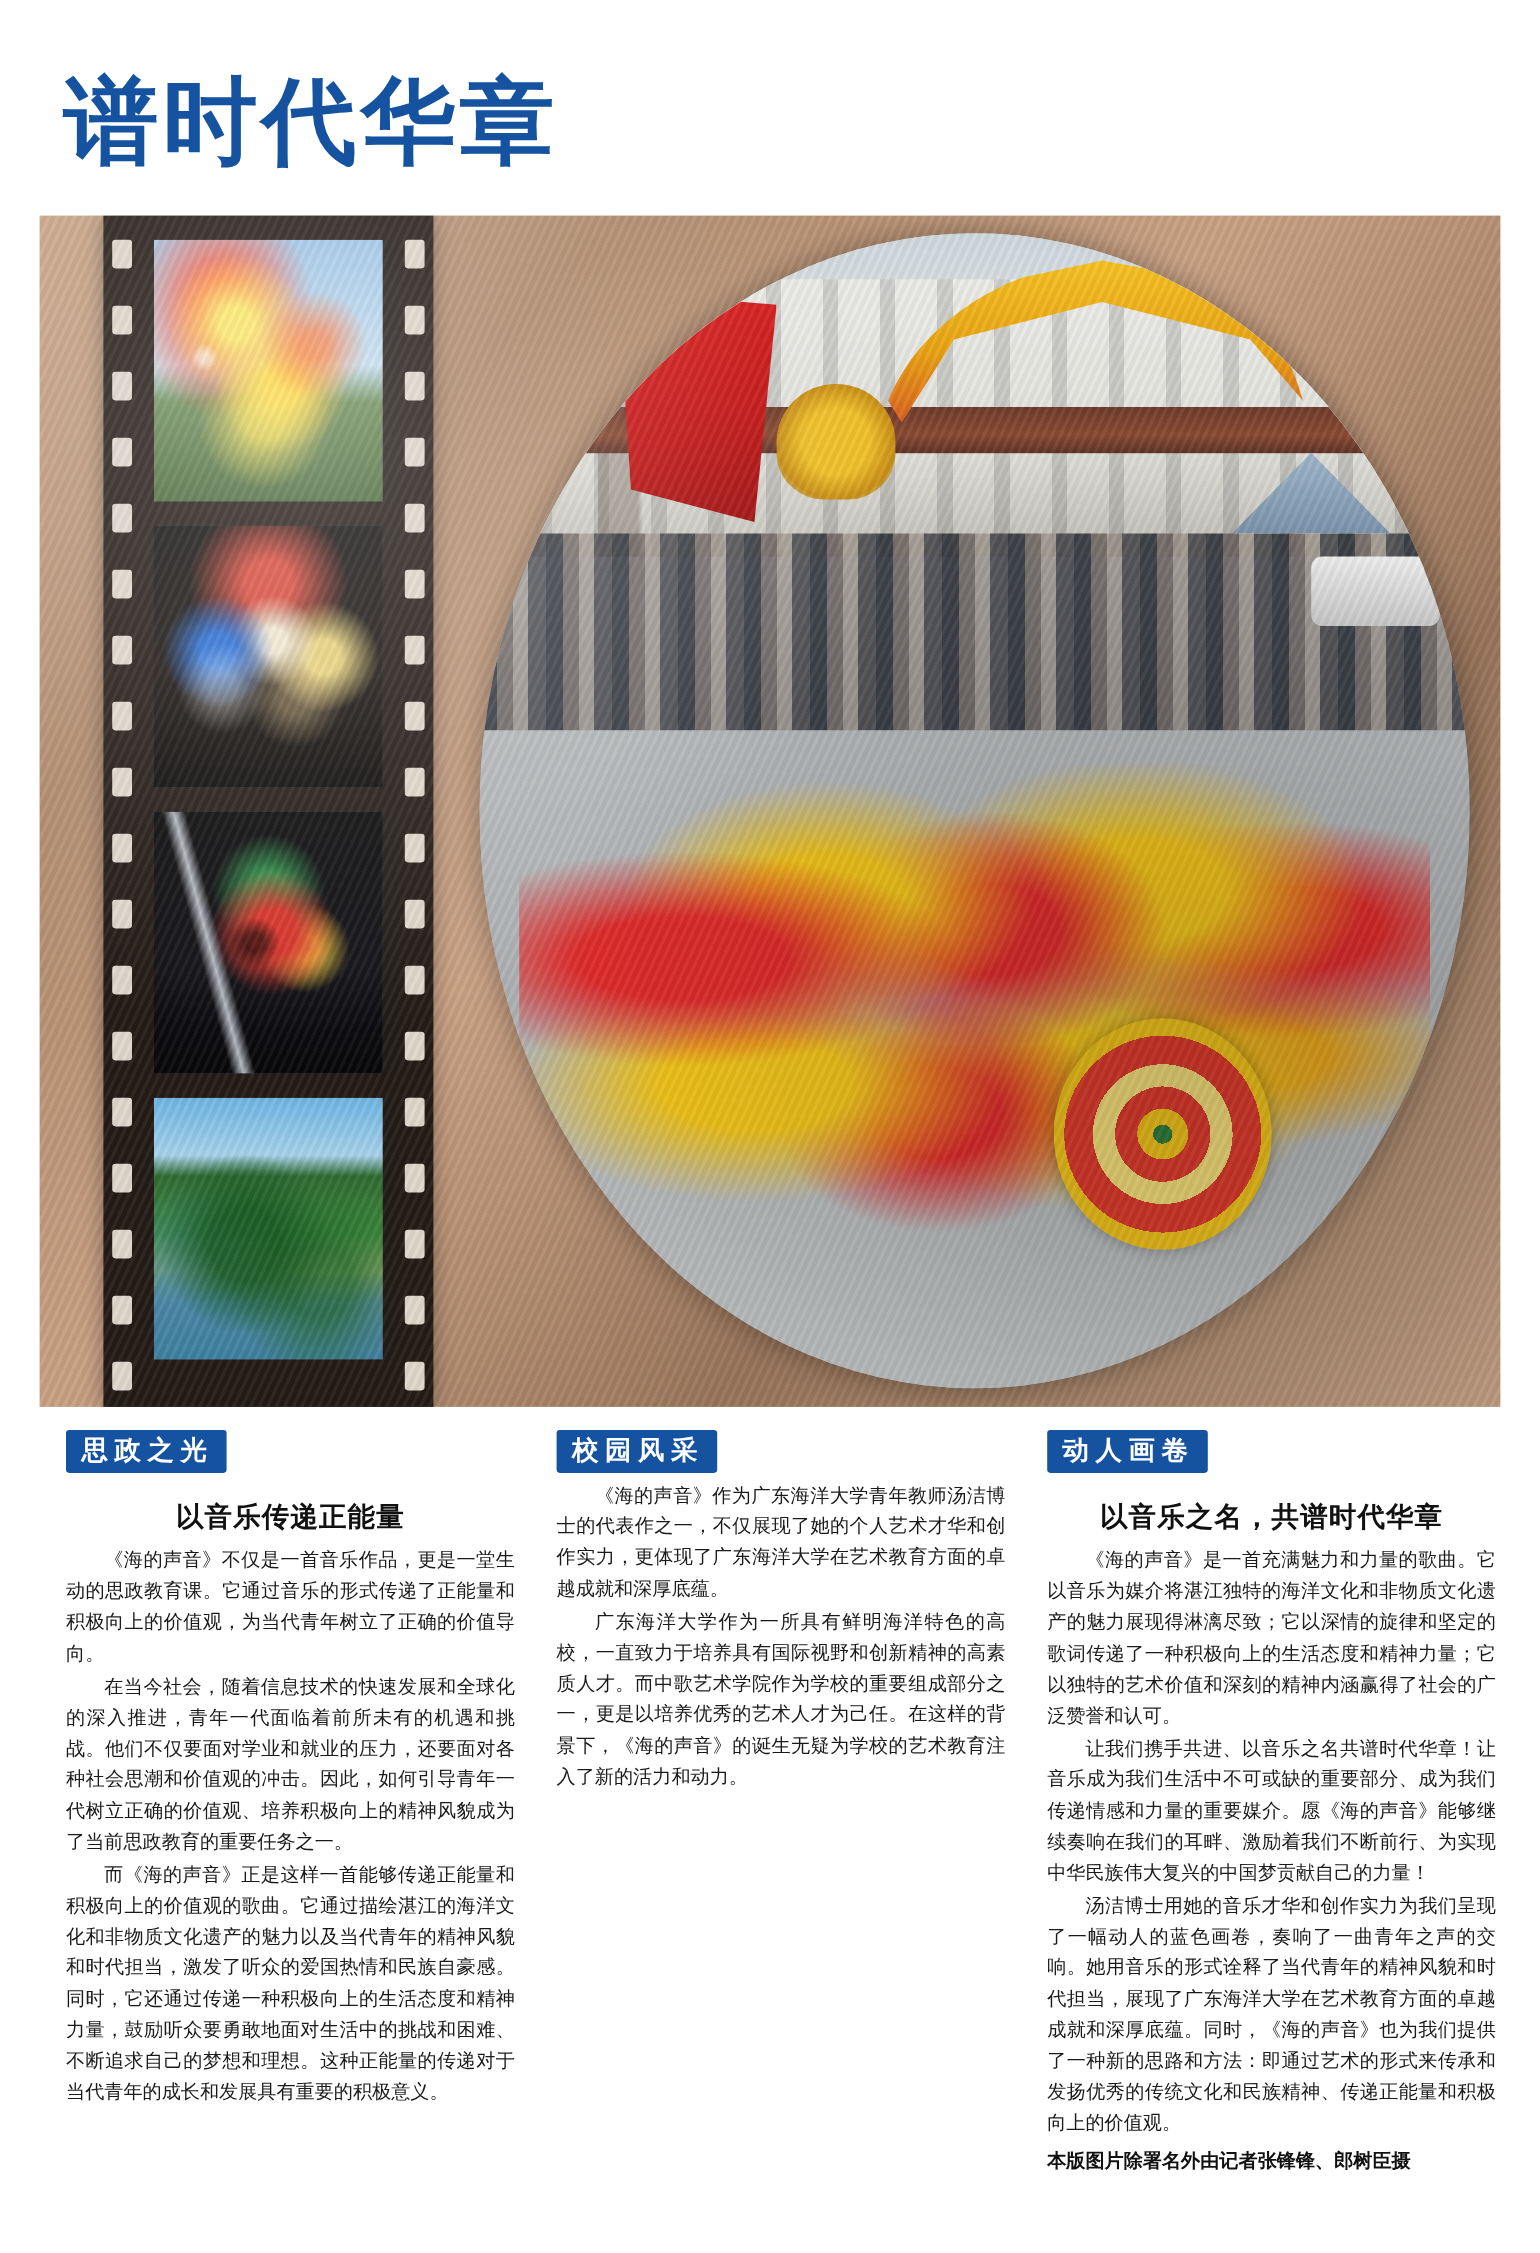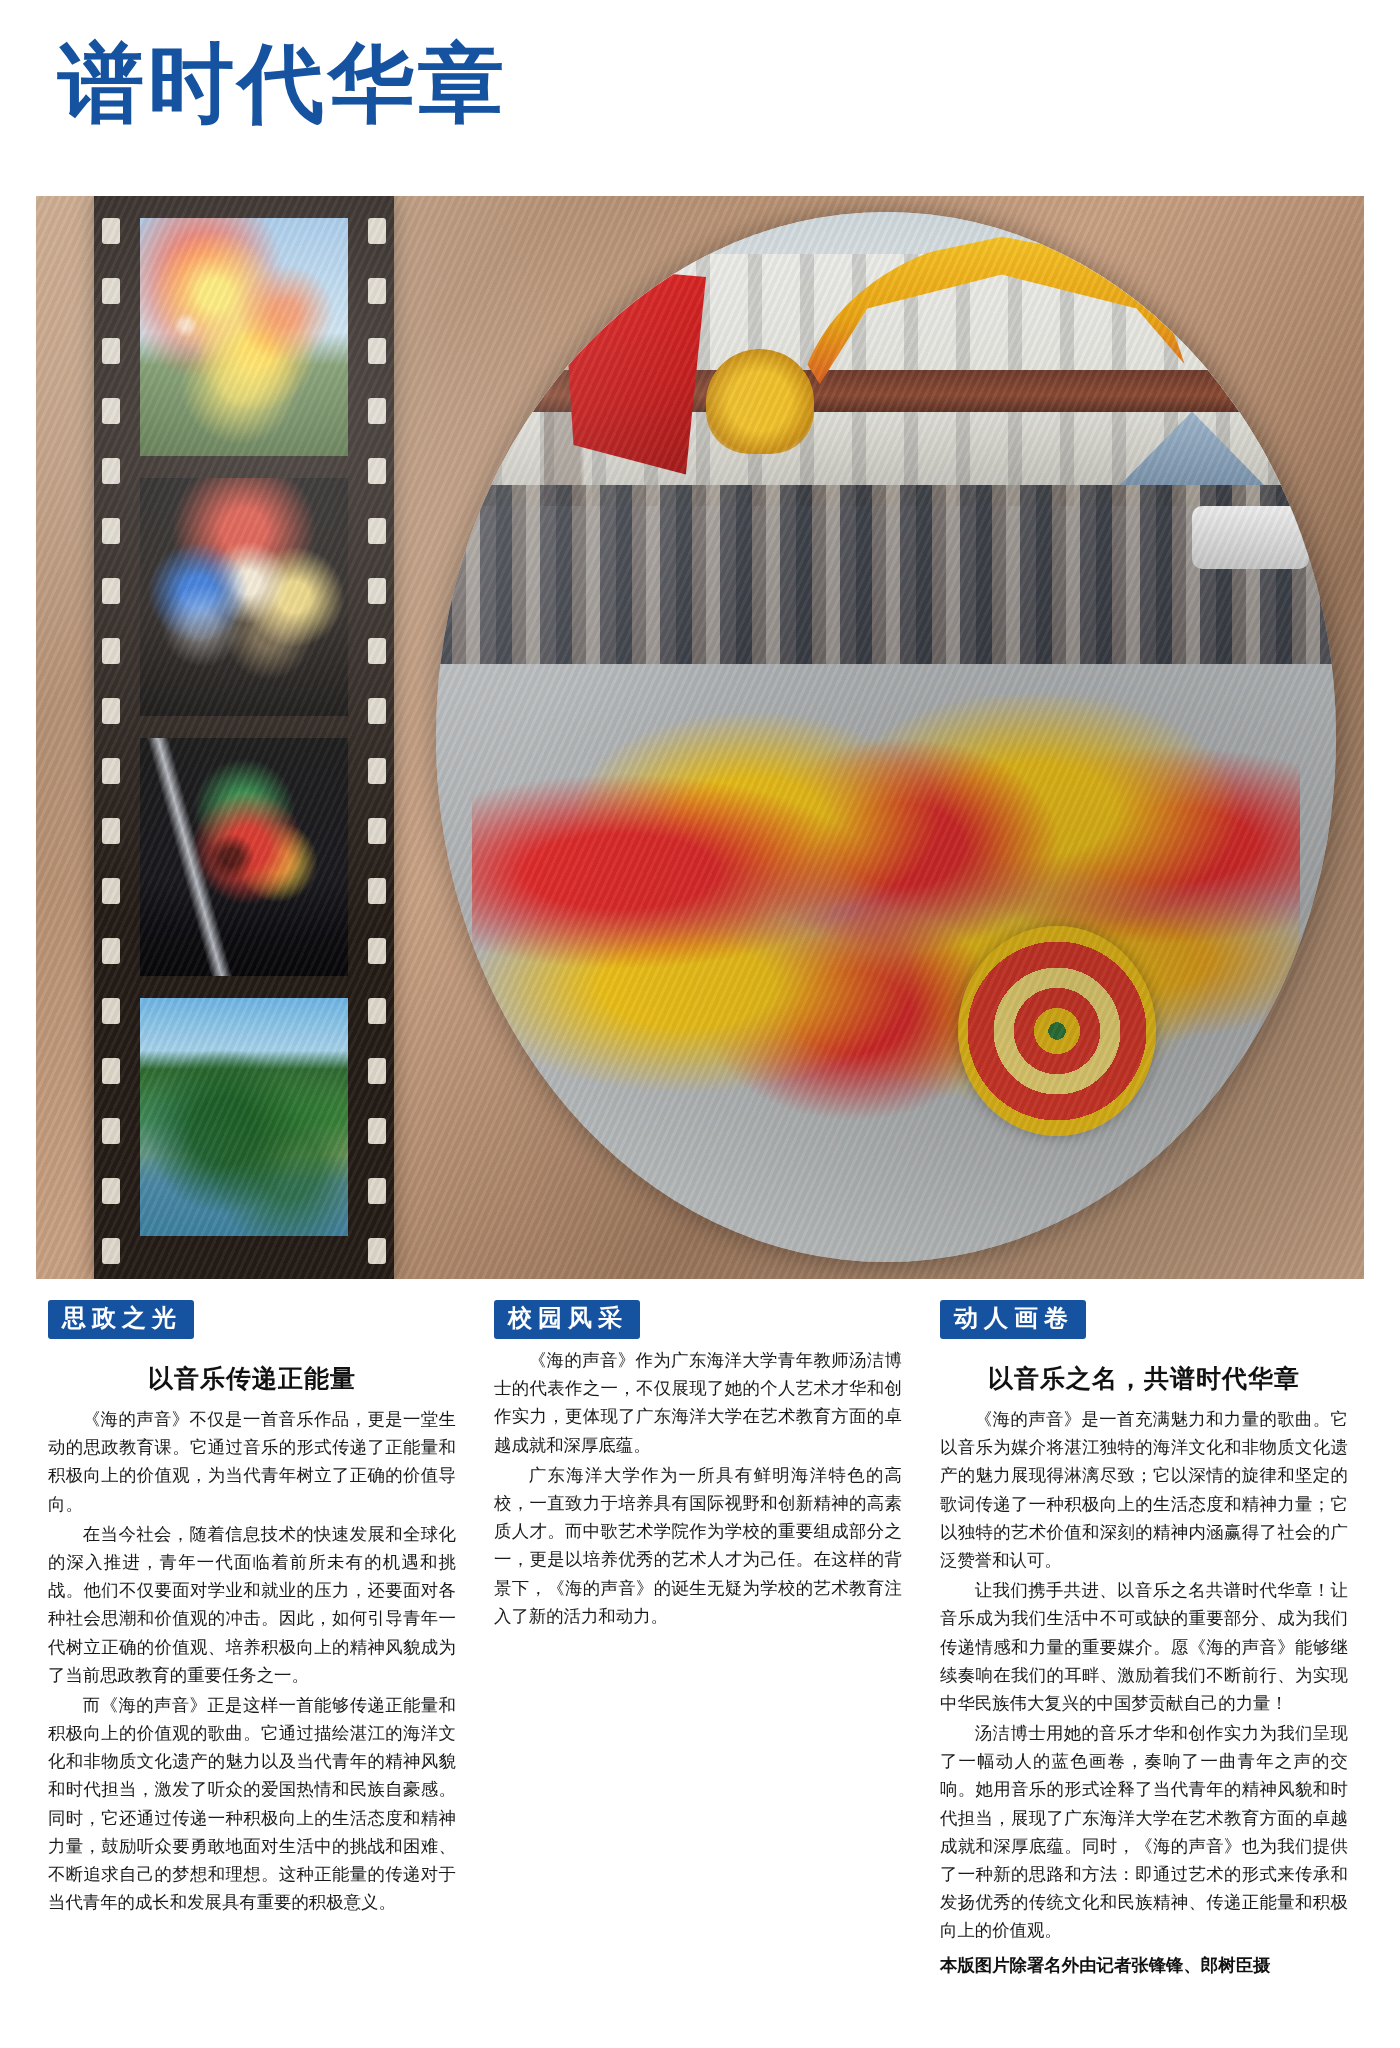--- a/index.html
+++ b/index.html
@@ -19,25 +19,25 @@
     left: 0; top: 0;
     width: 1400px;
     height: 2048px;
     background: #ffffff;
   }
 
   
   .masthead {
     position: absolute;
     left: 58px;
-    top: 28px;
+    top: 44px;
     width: 640px;
     height: 110px;
     display: flex;
-    align-items: center;
+    align-items: flex-end;
   }
   .masthead-title {
     font-family: "DejaVu Sans", sans-serif;
     font-weight: bold;
     font-size: 86px;
     line-height: 1;
     letter-spacing: 4px;
     color: #1552a0;
     white-space: nowrap;
   }
@@ -293,21 +293,21 @@
     top: 28%;
     width: 13%;
     height: 6%;
     border-radius: 10px;
     background: linear-gradient(180deg,#f3f3f3 0%, #cfcfcf 100%);
   }
 
   
   .columns {
     position: absolute;
-    left: 24px;
+    left: 36px;
     top: 1300px;
     width: 1328px;
     height: 728px;
   }
   .column {
     position: absolute;
     top: 0;
     width: 408px;
     height: 728px;
   }

